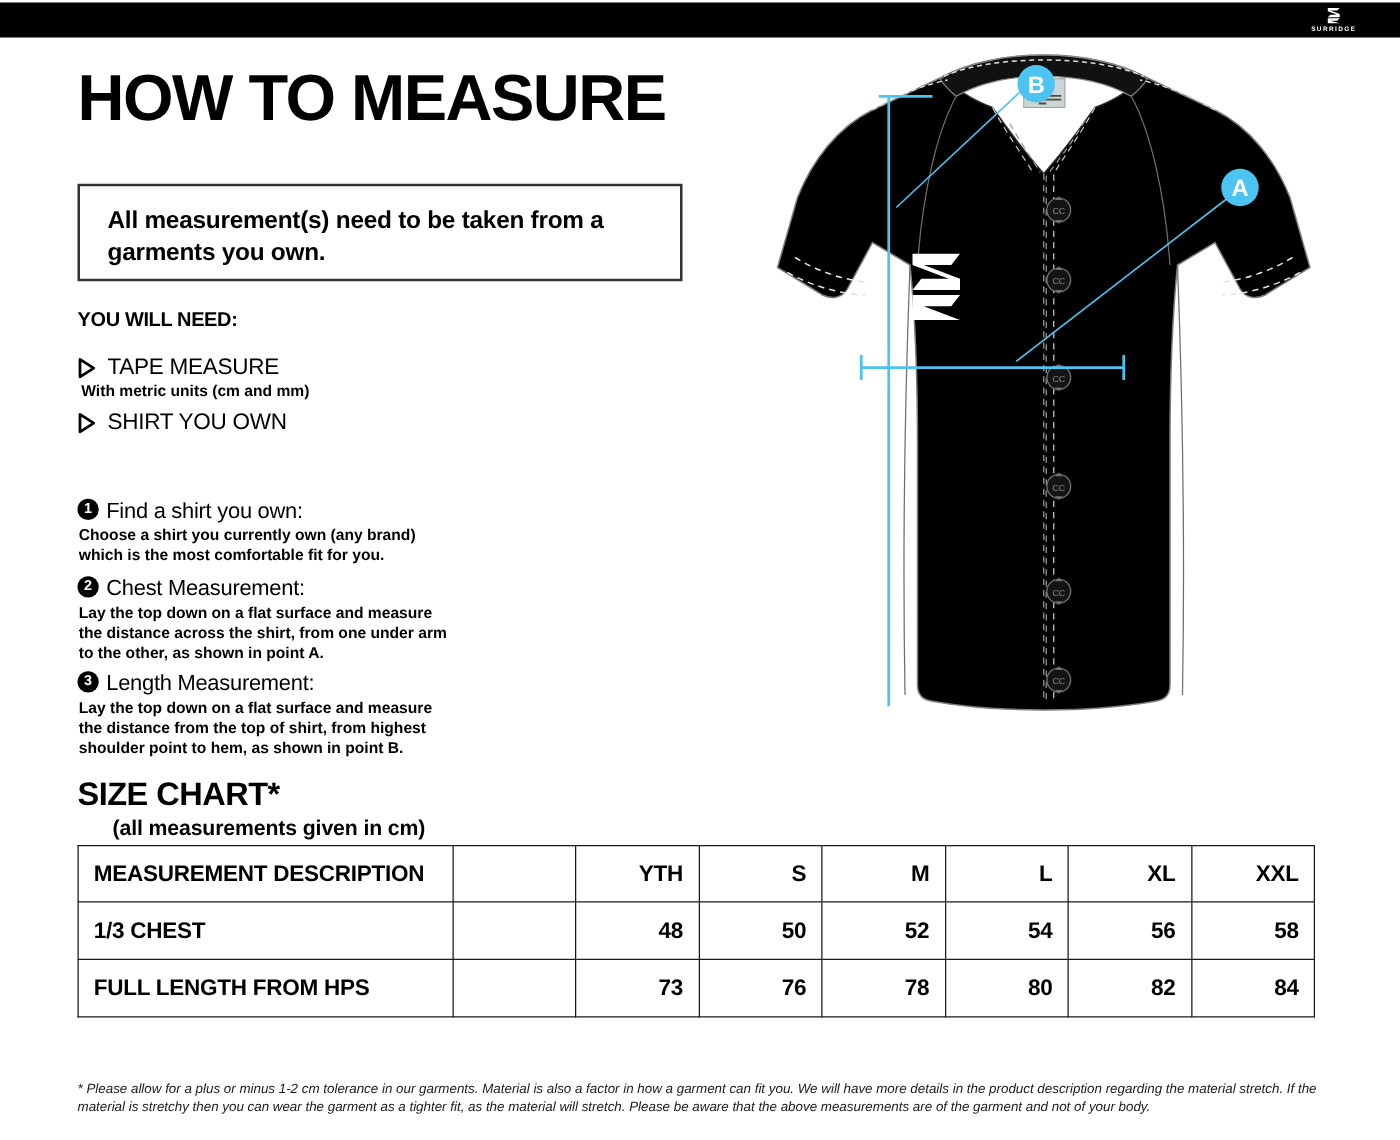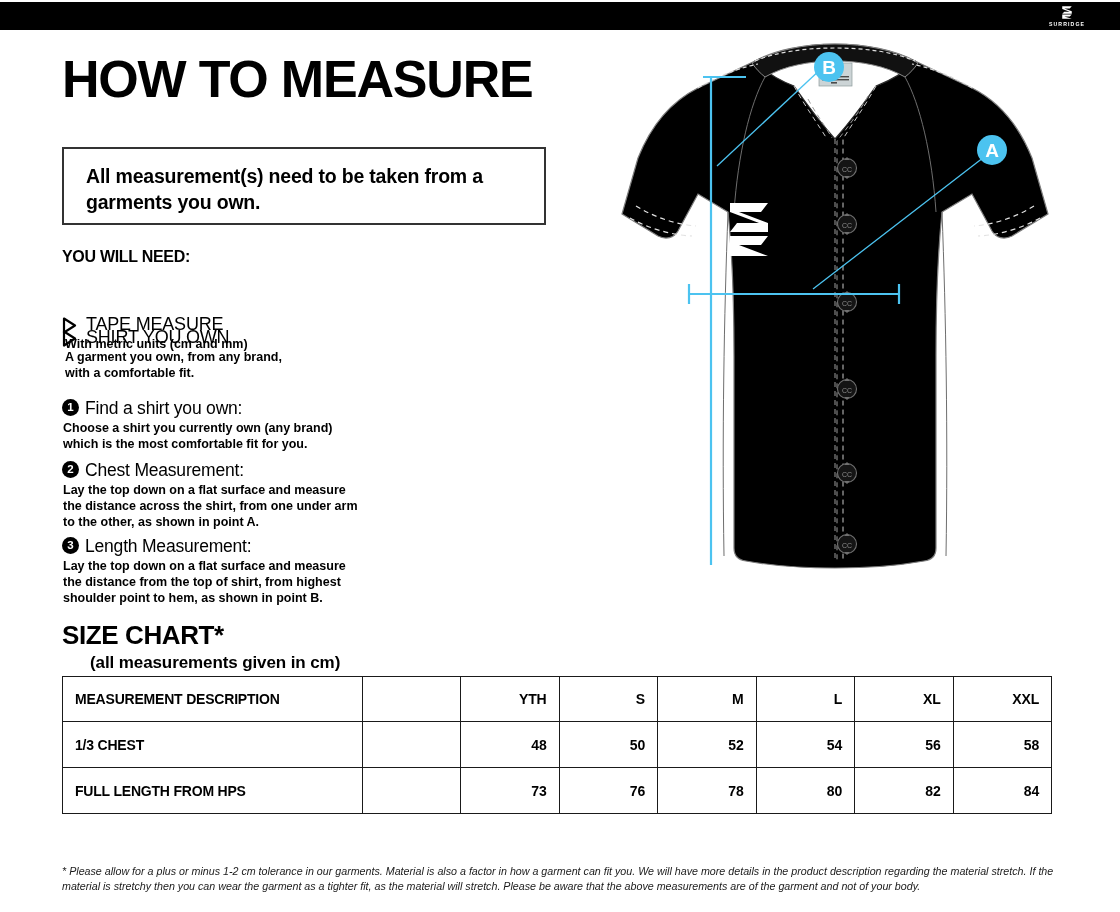--- a/index.html
+++ b/index.html
@@ -174,21 +174,21 @@
   table.size-chart {
     position: absolute;
     left: 62px;
     top: 676px;
     width: 789px;
     border-collapse: collapse;
     table-layout: fixed;
   }
   table.size-chart td {
     border: 1.6px solid #1a1a1a;
-    font-size: 14px;
+    font-size: 18px;
     font-weight: bold;
     padding: 0 12px;
     letter-spacing: -0.2px;
   }
   td.desc-col { width: 275px; text-align: left; }
   td.blank-col { width: 73px; }
   td.size-col { width: 73.5px; text-align: right; padding: 0; }
   tr.hdr td { height: 44px; }
   tr.metric td { height: 45px; }
   tr.data td { height: 45px; }
@@ -235,35 +235,33 @@
 </div>
 
 <div class="page-title">HOW TO MEASURE</div>
 
 <div class="notice-box">
   <div class="notice-text">All measurement(s) need to be taken from a garments you own.</div>
 </div>
 
 <div class="need-title">YOU WILL NEED:</div>
 
-<div class="need-item" style="left:62px; top:283px; width:420px; height:46px;margin-top:31px;">
+<div class="need-item" style="left:62px; top:283px; width:420px; height:46px;">
   <svg class="tri-icon" viewBox="0 0 15 17">
     <path d="M2 1.5 L13 8.5 L2 15.5 Z" fill="none" stroke="#000000" stroke-width="2.2" stroke-linejoin="round"></path>
   </svg>
   <div class="need-head">TAPE MEASURE</div>
   <div class="need-sub">With metric units (cm and mm)</div>
 </div>
 
 <div class="need-item" style="left:62px; top:327px; width:420px; height:56px;">
   <svg class="tri-icon" viewBox="0 0 15 17">
     <path d="M2 1.5 L13 8.5 L2 15.5 Z" fill="none" stroke="#000000" stroke-width="2.2" stroke-linejoin="round"></path>
   </svg>
   <div class="need-head">SHIRT YOU OWN</div>
-  <div class="need-sub">A garment you own, from any brand,
-with a comfortable fit.</div>
 </div>
 
 <div class="step" style="left:62px; top:398px; width:420px; height:60px;">
   <div class="step-badge">1</div>
   <div class="step-head">Find a shirt you own:</div>
   <div class="step-body">Choose a shirt you currently own (any brand)
 which is the most comfortable fit for you.</div>
 </div>
 
 <div class="step" style="left:62px; top:460px; width:420px; height:74px;">

